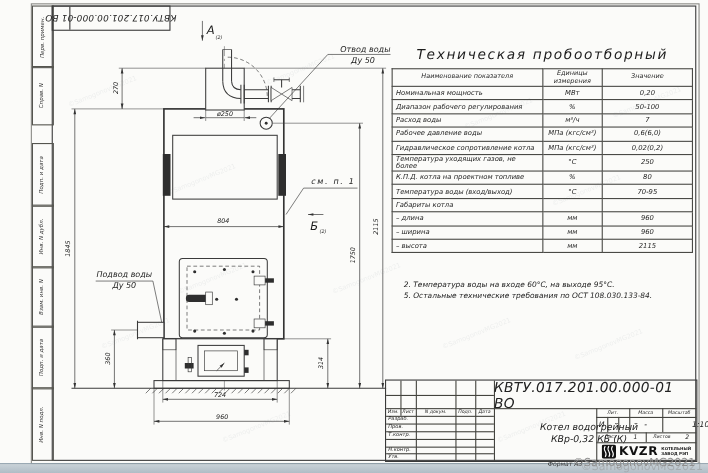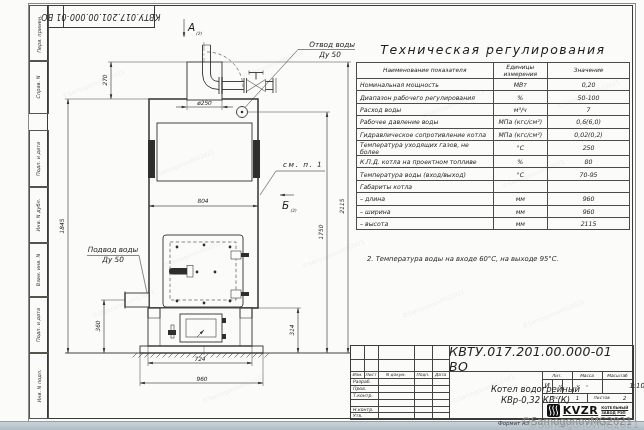--- a/index.html
+++ b/index.html
@@ -30,21 +30,21 @@
   
   .tb{left:350px;top:345px;width:282px;height:73px;border:1.2px solid #3a3a3a;}
   .tb .vl,.tb .hl{position:absolute;background:#44443f;}
   .tb .vl{width:0.8px;} .tb .hl{height:0.8px;}
   .tb .cell{position:absolute;font:italic 4.6px "DejaVu Sans",sans-serif;color:#222;overflow:hidden;}
   .tb .doc{display:flex;align-items:center;justify-content:center;font:italic 12.5px "DejaVu Sans",sans-serif;letter-spacing:0.3px;}
   .tb .prod{display:flex;flex-direction:column;align-items:center;justify-content:center;font:italic 8.5px "DejaVu Sans",sans-serif;line-height:11px;margin-left:40px;}
   .tb .sm{display:flex;align-items:center;justify-content:center;font-size:4.3px;font-style:italic;}
   .tb .val{display:flex;align-items:center;justify-content:center;font:italic 7px "DejaVu Sans",sans-serif;}
   .tb .lbl-row{padding-left:2px;display:flex;align-items:center;}
-  .logo{display:flex;align-items:center;justify-content:center;gap:3px;text-decoration:underline;}
+  .logo{display:flex;align-items:center;justify-content:center;gap:3px;}
   .logo .kvzr{font:bold 11px "DejaVu Sans",sans-serif;letter-spacing:0.5px;color:#111;font-style:normal;}
   .logo .cap{font:bold 3.7px "DejaVu Sans",sans-serif;line-height:4.4px;color:#222;font-style:normal;}
   
   .format{font:italic 5.5px "DejaVu Sans",sans-serif;color:#333;z-index:6;}
   .wm-main{font:10px "DejaVu Sans",sans-serif;color:#8f8f8f;z-index:7;white-space:nowrap;}
   .wm-echo{opacity:0.45;}
   .wm{font:6px "DejaVu Sans",sans-serif;color:#55636e;opacity:0.08;transform:rotate(-22deg);white-space:nowrap;z-index:1;}
   .edge{left:0;top:421px;width:644px;height:9px;background:linear-gradient(#c9d2d8,#adbac3);border-top:1px solid #8fa0ab;}
   
   svg .thick{stroke:#333;stroke-width:1.5;fill:none;}
@@ -276,21 +276,21 @@
     </g>
 
     <g>
       <line class="dle" x1="247" y1="189" x2="233" y2="189" stroke-width="1.4"></line>
       <text class="sec" x="235" y="203">Б</text>
       <text class="sub" x="243.5" y="206">(2)</text>
     </g>
   </svg>
 
   <div class="abs spec">
-    <div class="spec-title">Техническая регулирования</div>
+    <div class="spec-title">Техническая пробоотборный</div>
     <table class="spec-t">
       <tbody>
       <tr class="hdr">
         <td style="width:50%">Наименование показателя</td>
         <td style="width:20%">Единицы измерения</td>
         <td style="width:30%">Значение</td>
       </tr>
       <tr>
             <td>Номинальная мощность</td>
             <td class="c">МВт</td>
@@ -350,20 +350,21 @@
             <td>– высота</td>
             <td class="c">мм</td>
             <td class="c">2115</td>
           </tr>
       </tbody>
     </table>
   </div>
 
   <div class="abs notes">
     <div>2. Температура воды на входе 60°С, на выходе 95°С.</div>
+    <div>5. Остальные технические требования по ОСТ 108.030.133-84.</div>
   </div>
 
   <div class="abs tb">
 
     <div class="vl" style="left:98px;top:0;height:73px"></div>
     <div class="vl" style="left:13px;top:0;height:32px"></div>
     <div class="vl" style="left:27px;top:0;height:73px"></div>
     <div class="vl" style="left:63px;top:0;height:73px"></div>
     <div class="vl" style="left:81px;top:0;height:73px"></div>
     <div class="hl" style="left:0;top:12.5px;width:98px"></div>

